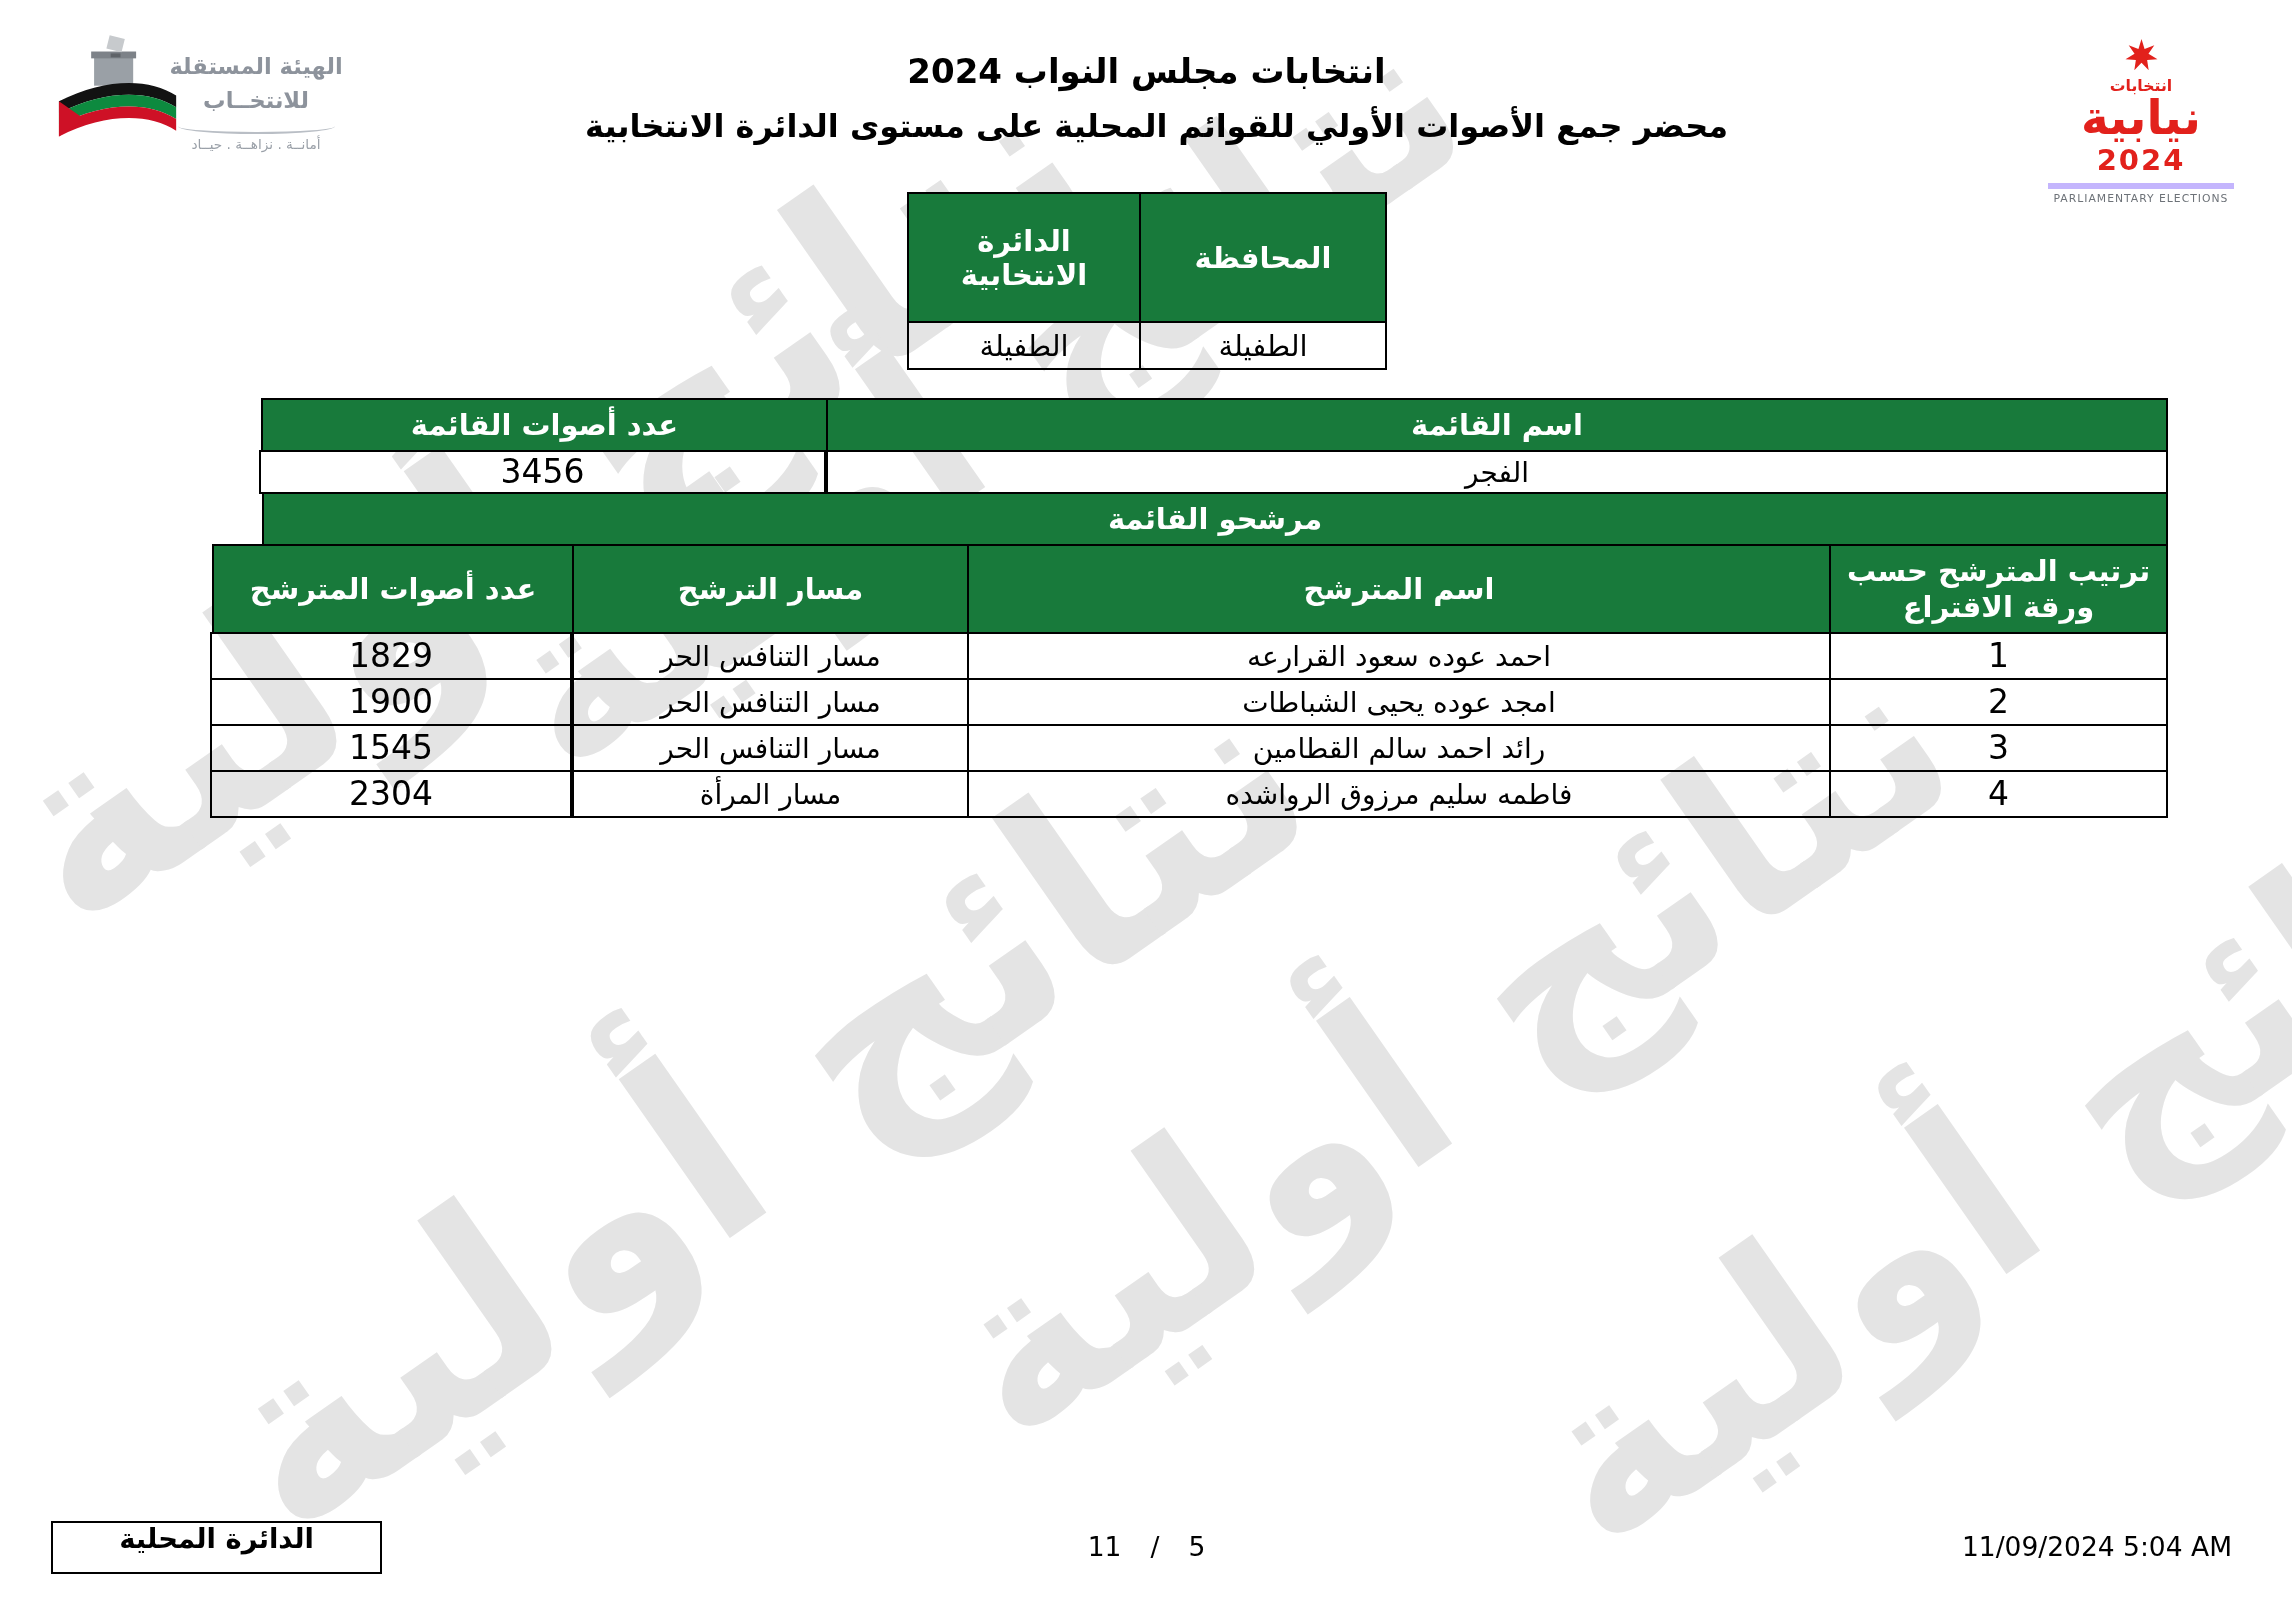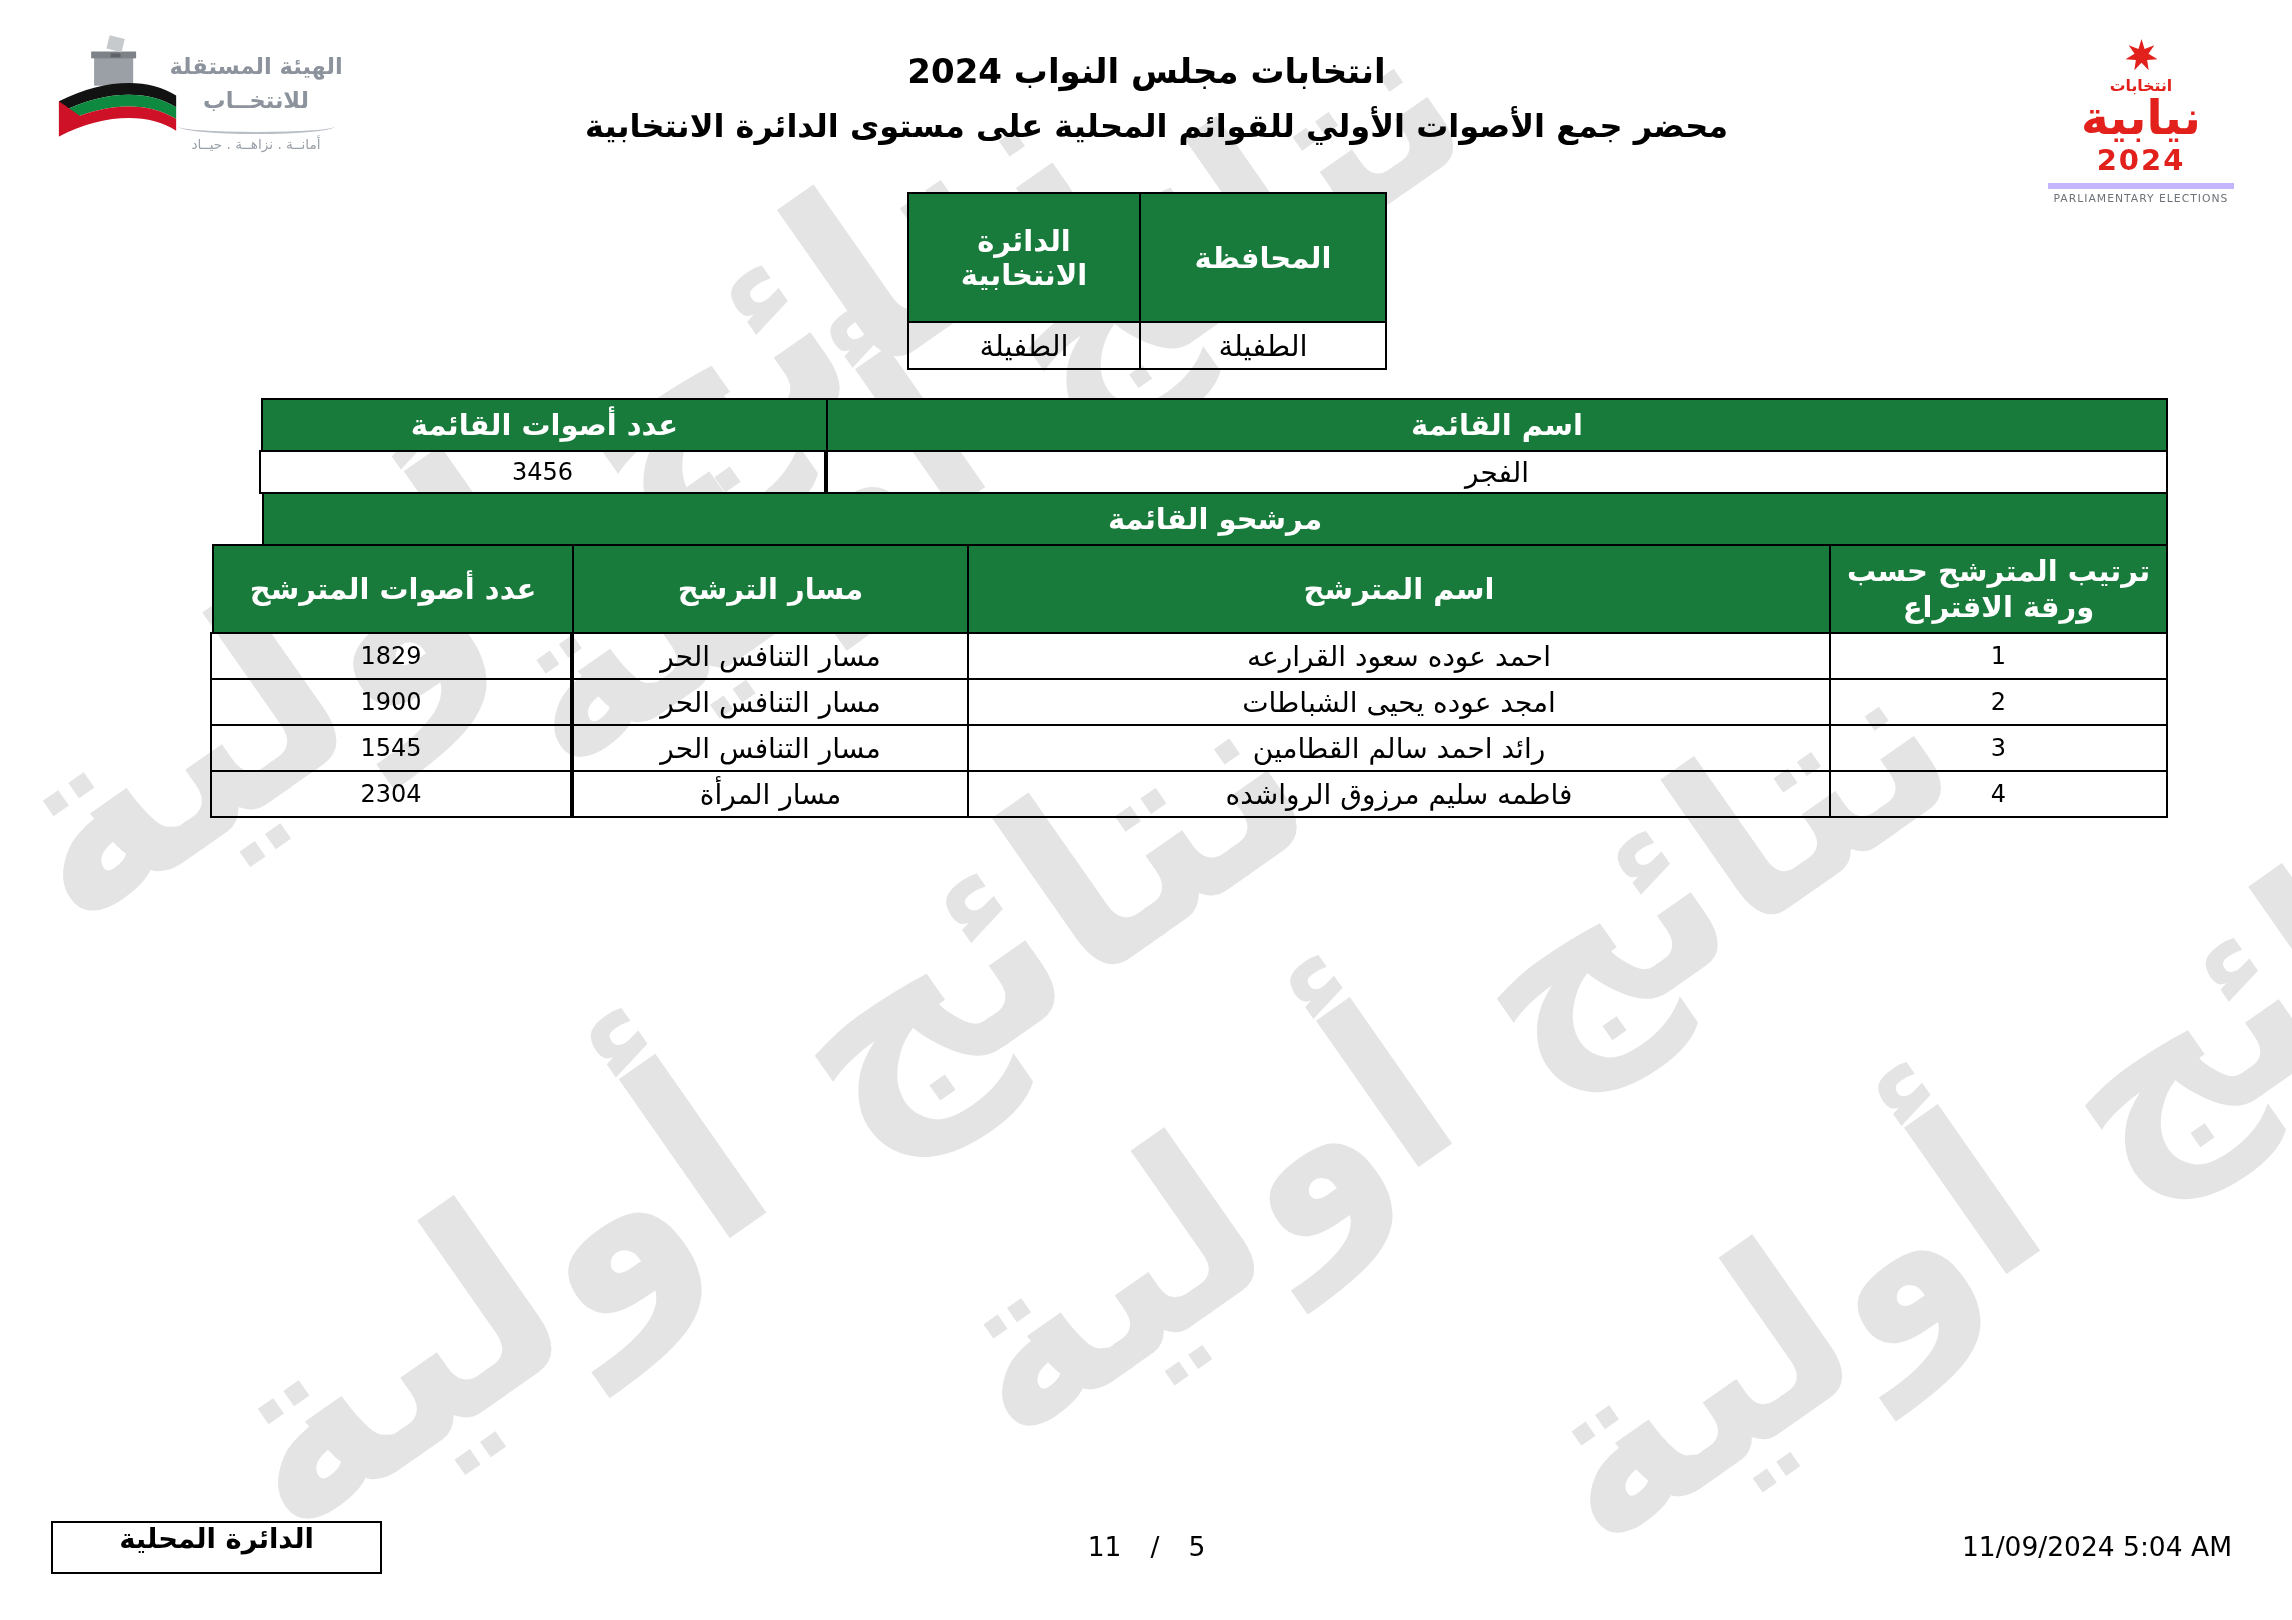--- a/index.html
+++ b/index.html
@@ -67,21 +67,21 @@
   .mcell {
     border:2px solid #000; display:flex; align-items:center; justify-content:center;
     text-align:center; padding:0 9.8px; color:#000; font-size:28px; line-height:1.25;
   }
   .mcell + .mcell { margin-inline-start:-2px; }
   .green { background:var(--green); color:#fff; font-weight:bold; font-size:29px; }
   .h46 { height:54px; } .h45 { height:44px; } .h92 { height:90px; } .h49 { height:48px; }
   .w-listname { width:1342px; } .w-listvotes { width:567px; }
   .w-full { width:1906px; }
   .w-order { width:339px; } .w-name { width:864px; } .w-track { width:397px; } .w-votes { width:362px;margin-left:16px; }
-  .num { font-size:24px; direction:ltr; }
+  .num { font-size:33px; direction:ltr; }
 
   
   .footer-box {
     position:absolute; left:51px; top:1521px; width:331px; height:53px;
     border:2px solid #000; display:flex; align-items:flex-start; justify-content:center;
     direction:rtl; font-weight:bold; font-size:27.4px; color:#000;
   }
   .footer-page {
     position:absolute; left:0; right:0; top:1531px; display:flex; justify-content:center;
     gap:29px; font-size:26.5px; color:#000; direction:ltr;

